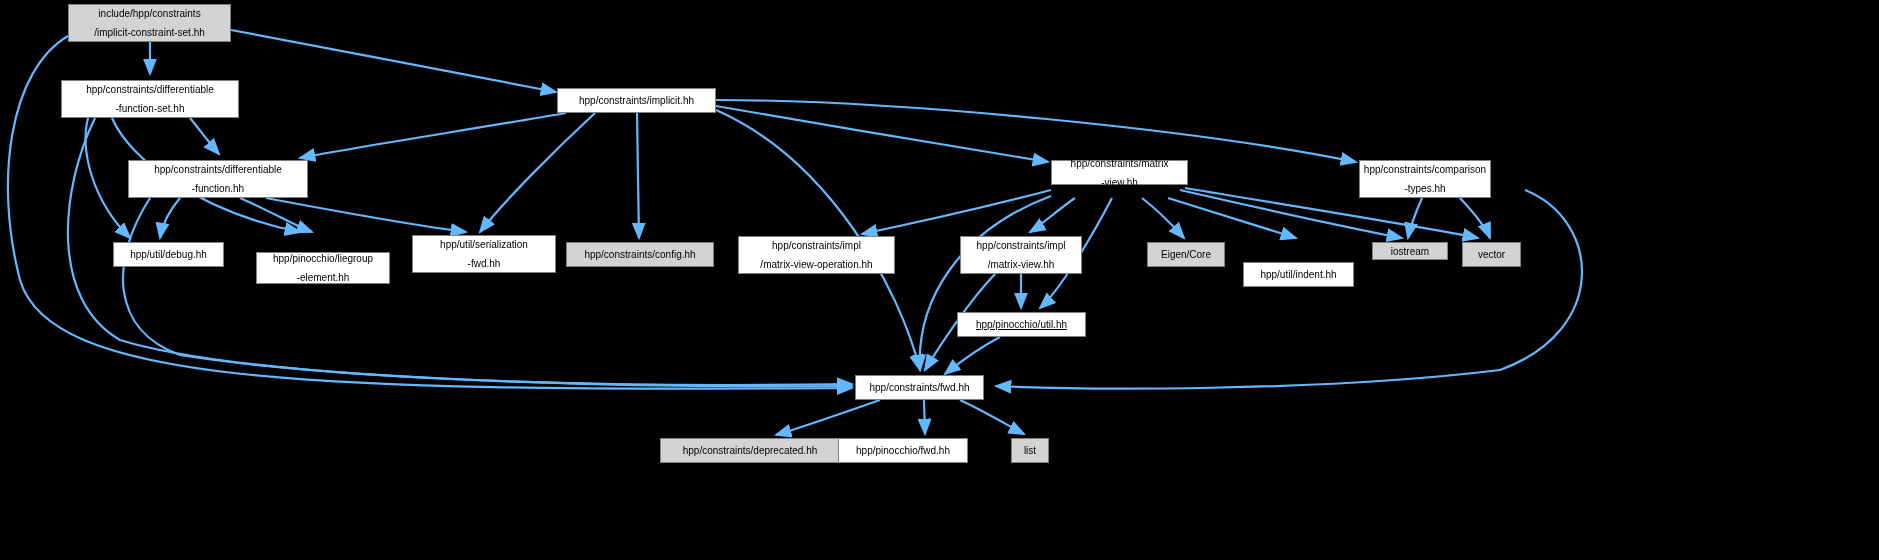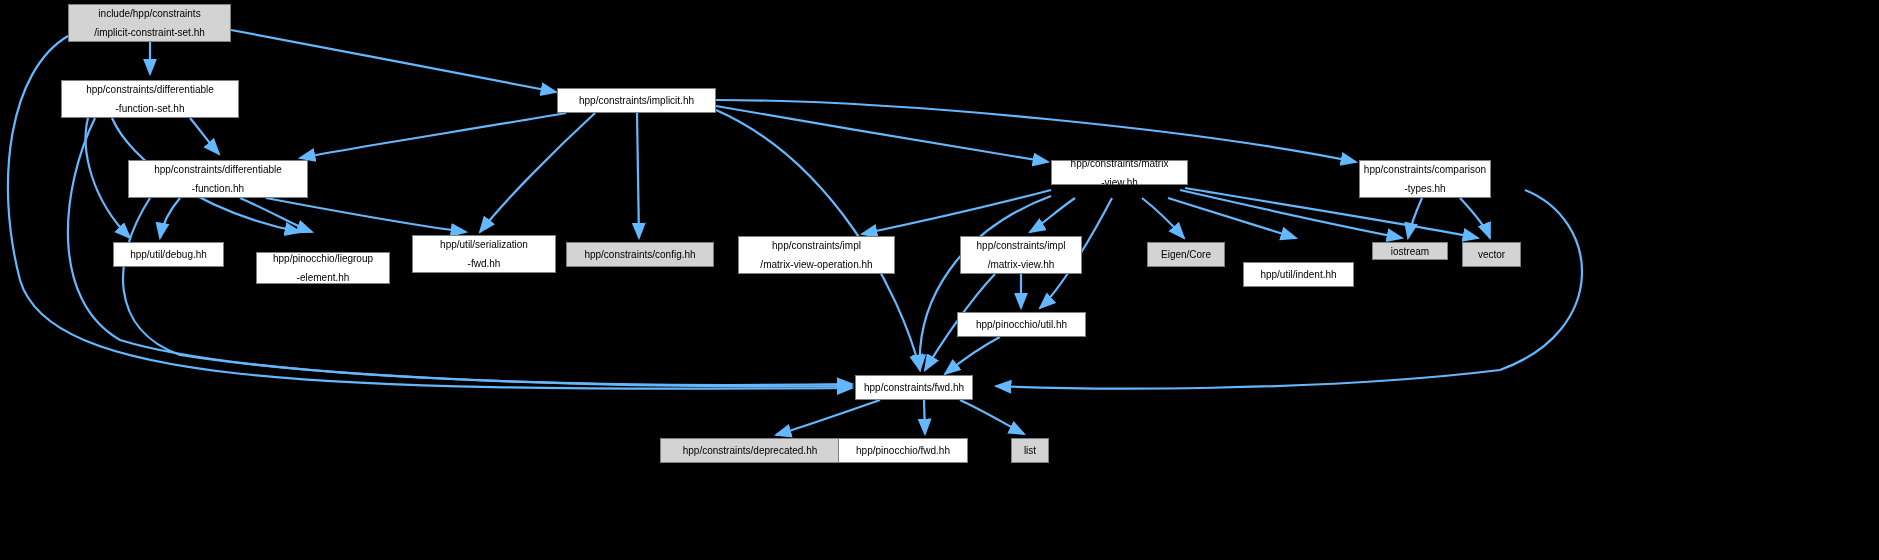--- a/index.html
+++ b/index.html
@@ -112,19 +112,19 @@
 -fwd.hh</span></div>
       <div class="node grey" style="left: 566px; top: 242px; width: 148px; height: 25px;"><span class="lbl">hpp/constraints/config.hh</span></div>
       <div class="node" style="left: 738px; top: 236px; width: 157px; height: 38px;"><span class="lbl">hpp/constraints/impl
 /matrix-view-operation.hh</span></div>
       <div class="node" style="left: 960px; top: 236px; width: 122px; height: 38px;"><span class="lbl">hpp/constraints/impl
 /matrix-view.hh</span></div>
       <div class="node grey" style="left: 1147px; top: 242px; width: 78px; height: 25px; justify-content: center;"><span class="lbl">Eigen/Core</span></div>
       <div class="node" style="left: 1243px; top: 242px; width: 111px; height: 25px; margin-top: 20px;"><span class="lbl">hpp/util/indent.hh</span></div>
       <div class="node grey" style="left: 1372px; top: 242px; width: 76px; height: 18px;"><span class="lbl">iostream</span></div>
       <div class="node grey" style="left: 1462px; top: 242px; width: 59px; height: 25px;"><span class="lbl">vector</span></div>
-      <div class="node" style="left: 957px; top: 312px; width: 129px; height: 25px;"><span class="lbl">hpp/pinocchio/util.hh</span></div>
-      <div class="node" style="left: 855px; top: 375px; width: 118px; height: 25px;"><span class="lbl">hpp/constraints/fwd.hh</span></div>
+      <div class="node" style="left: 957px; top: 312px; width: 129px; height: 25px; text-decoration: underline;"><span class="lbl">hpp/pinocchio/util.hh</span></div>
+      <div class="node" style="left: 855px; top: 375px; width: 129px; height: 25px;"><span class="lbl">hpp/constraints/fwd.hh</span></div>
       <div class="node grey" style="left: 660px; top: 438px; width: 180px; height: 25px;"><span class="lbl">hpp/constraints/deprecated.hh</span></div>
       <div class="node" style="left: 838px; top: 438px; width: 130px; height: 25px;"><span class="lbl">hpp/pinocchio/fwd.hh</span></div>
       <div class="node grey" style="left: 1011px; top: 438px; width: 38px; height: 25px; align-items: center;"><span class="lbl">list</span></div>
     </div>
 </div>
 
 </body></html>

